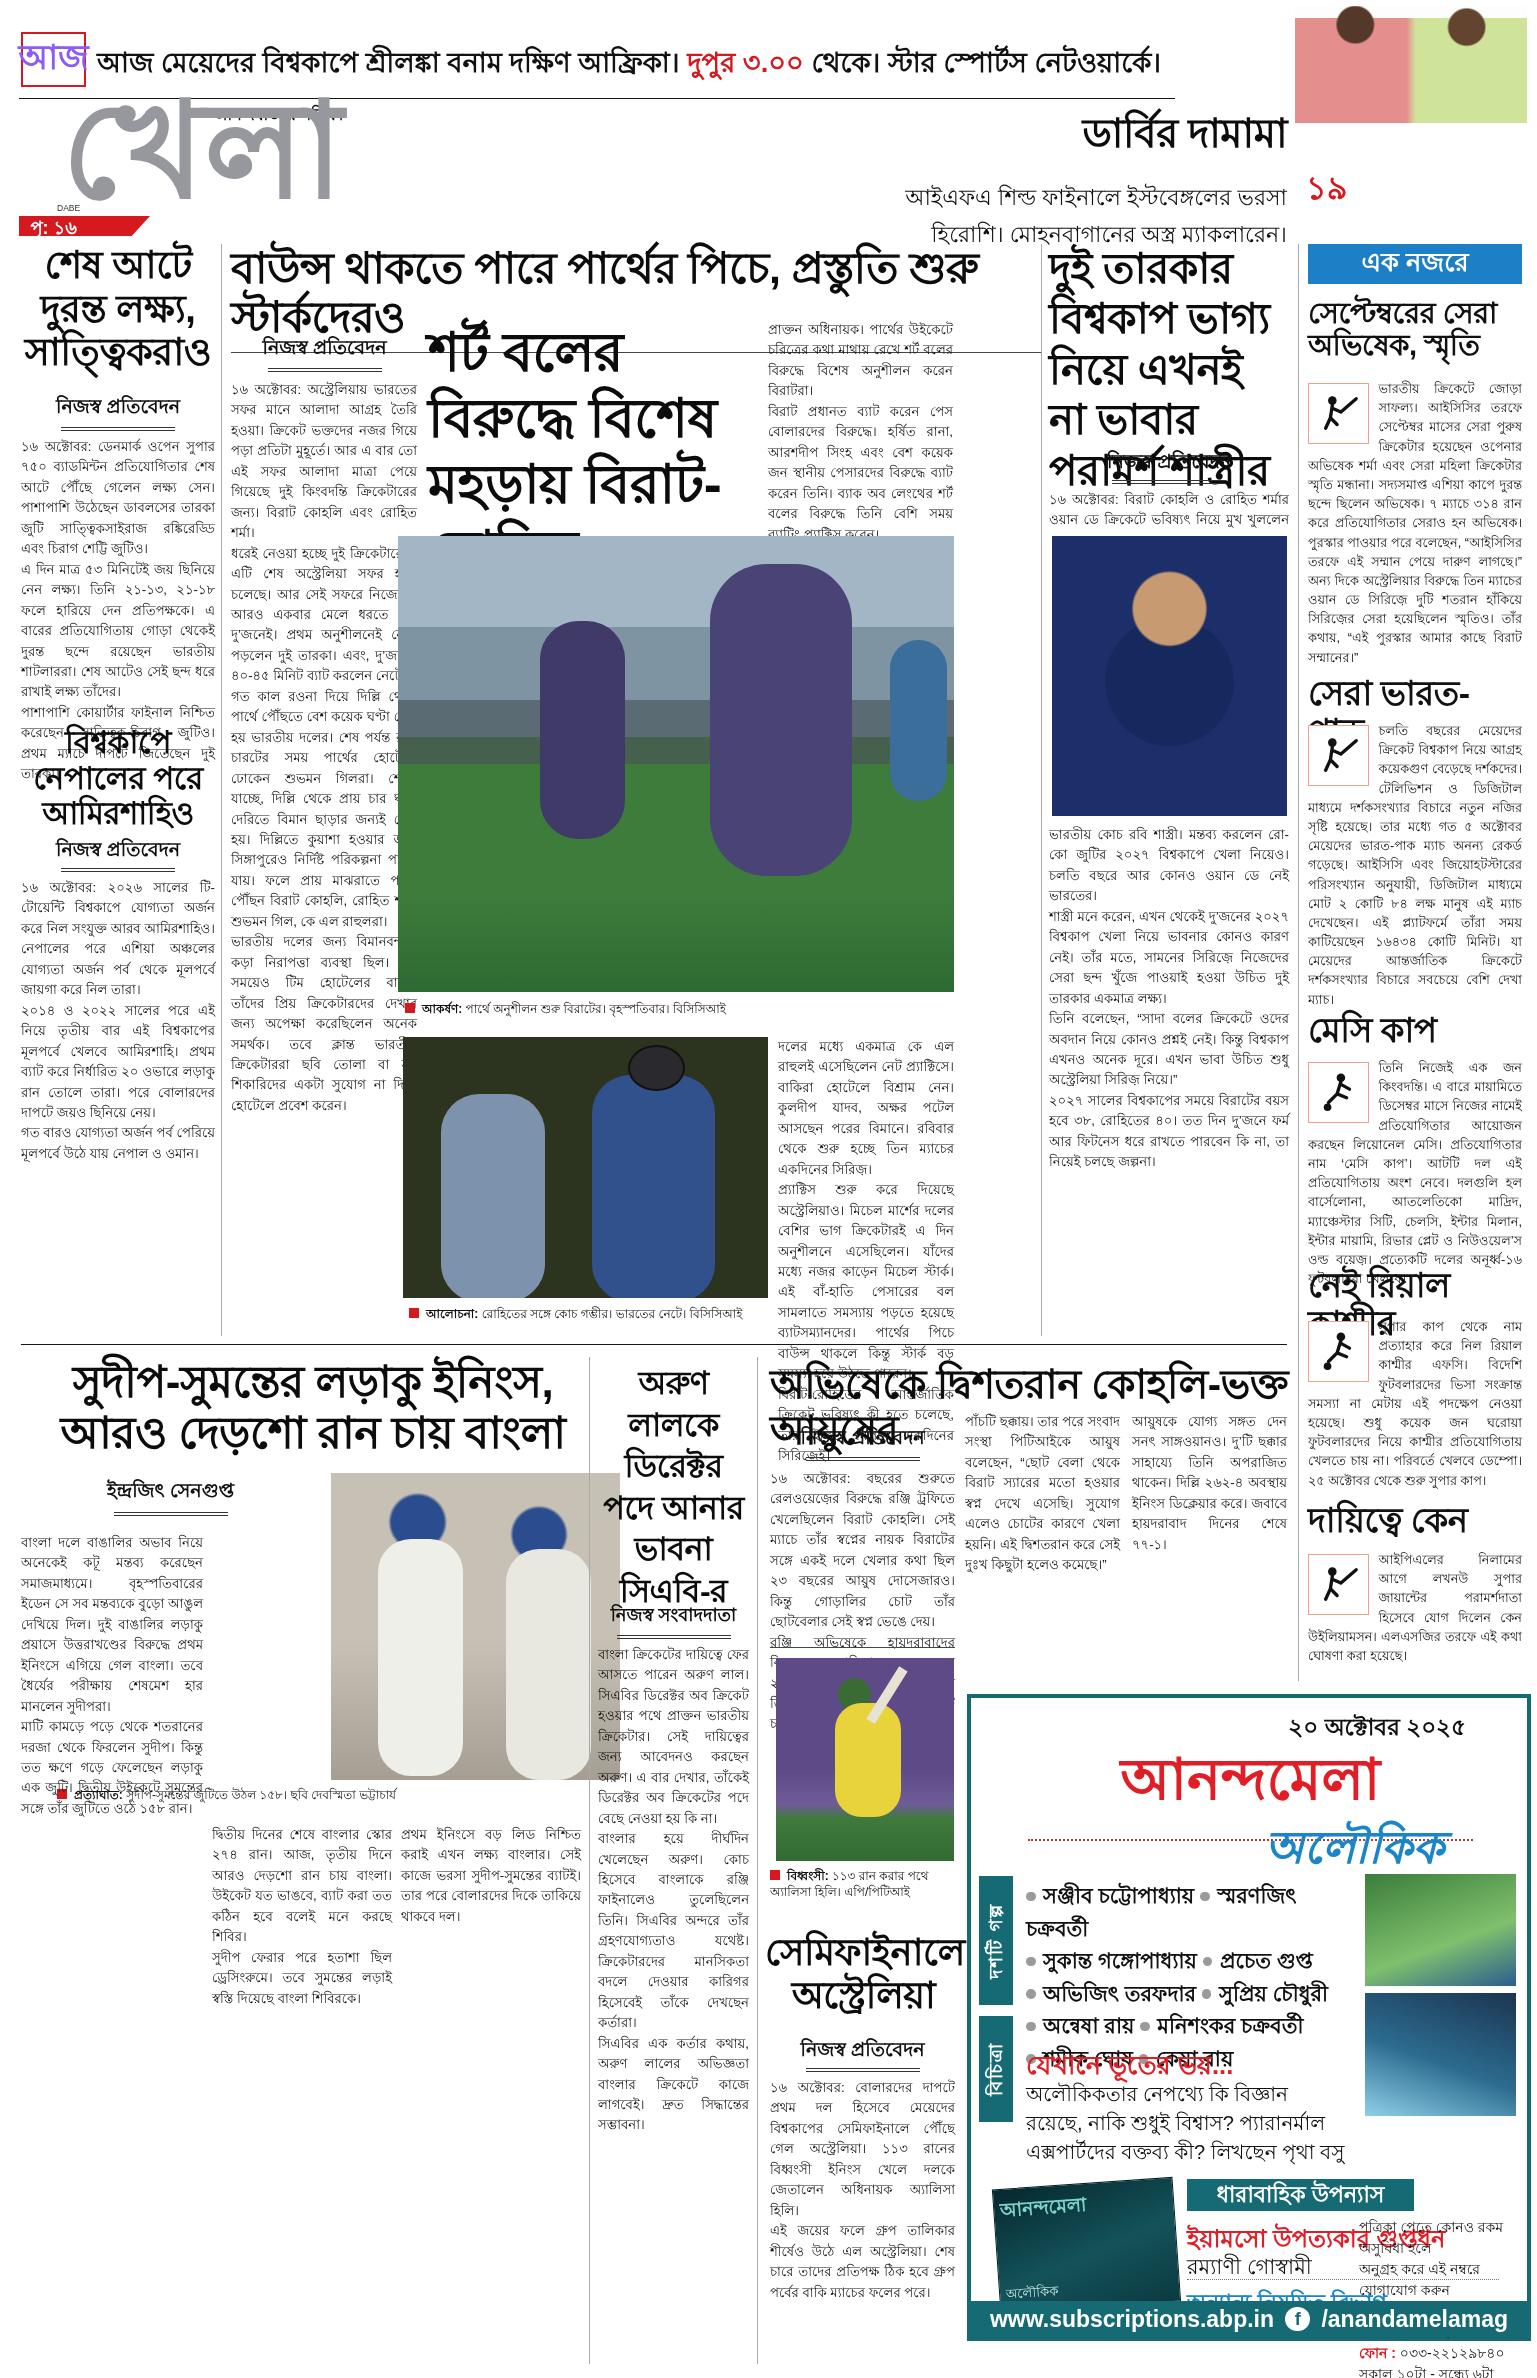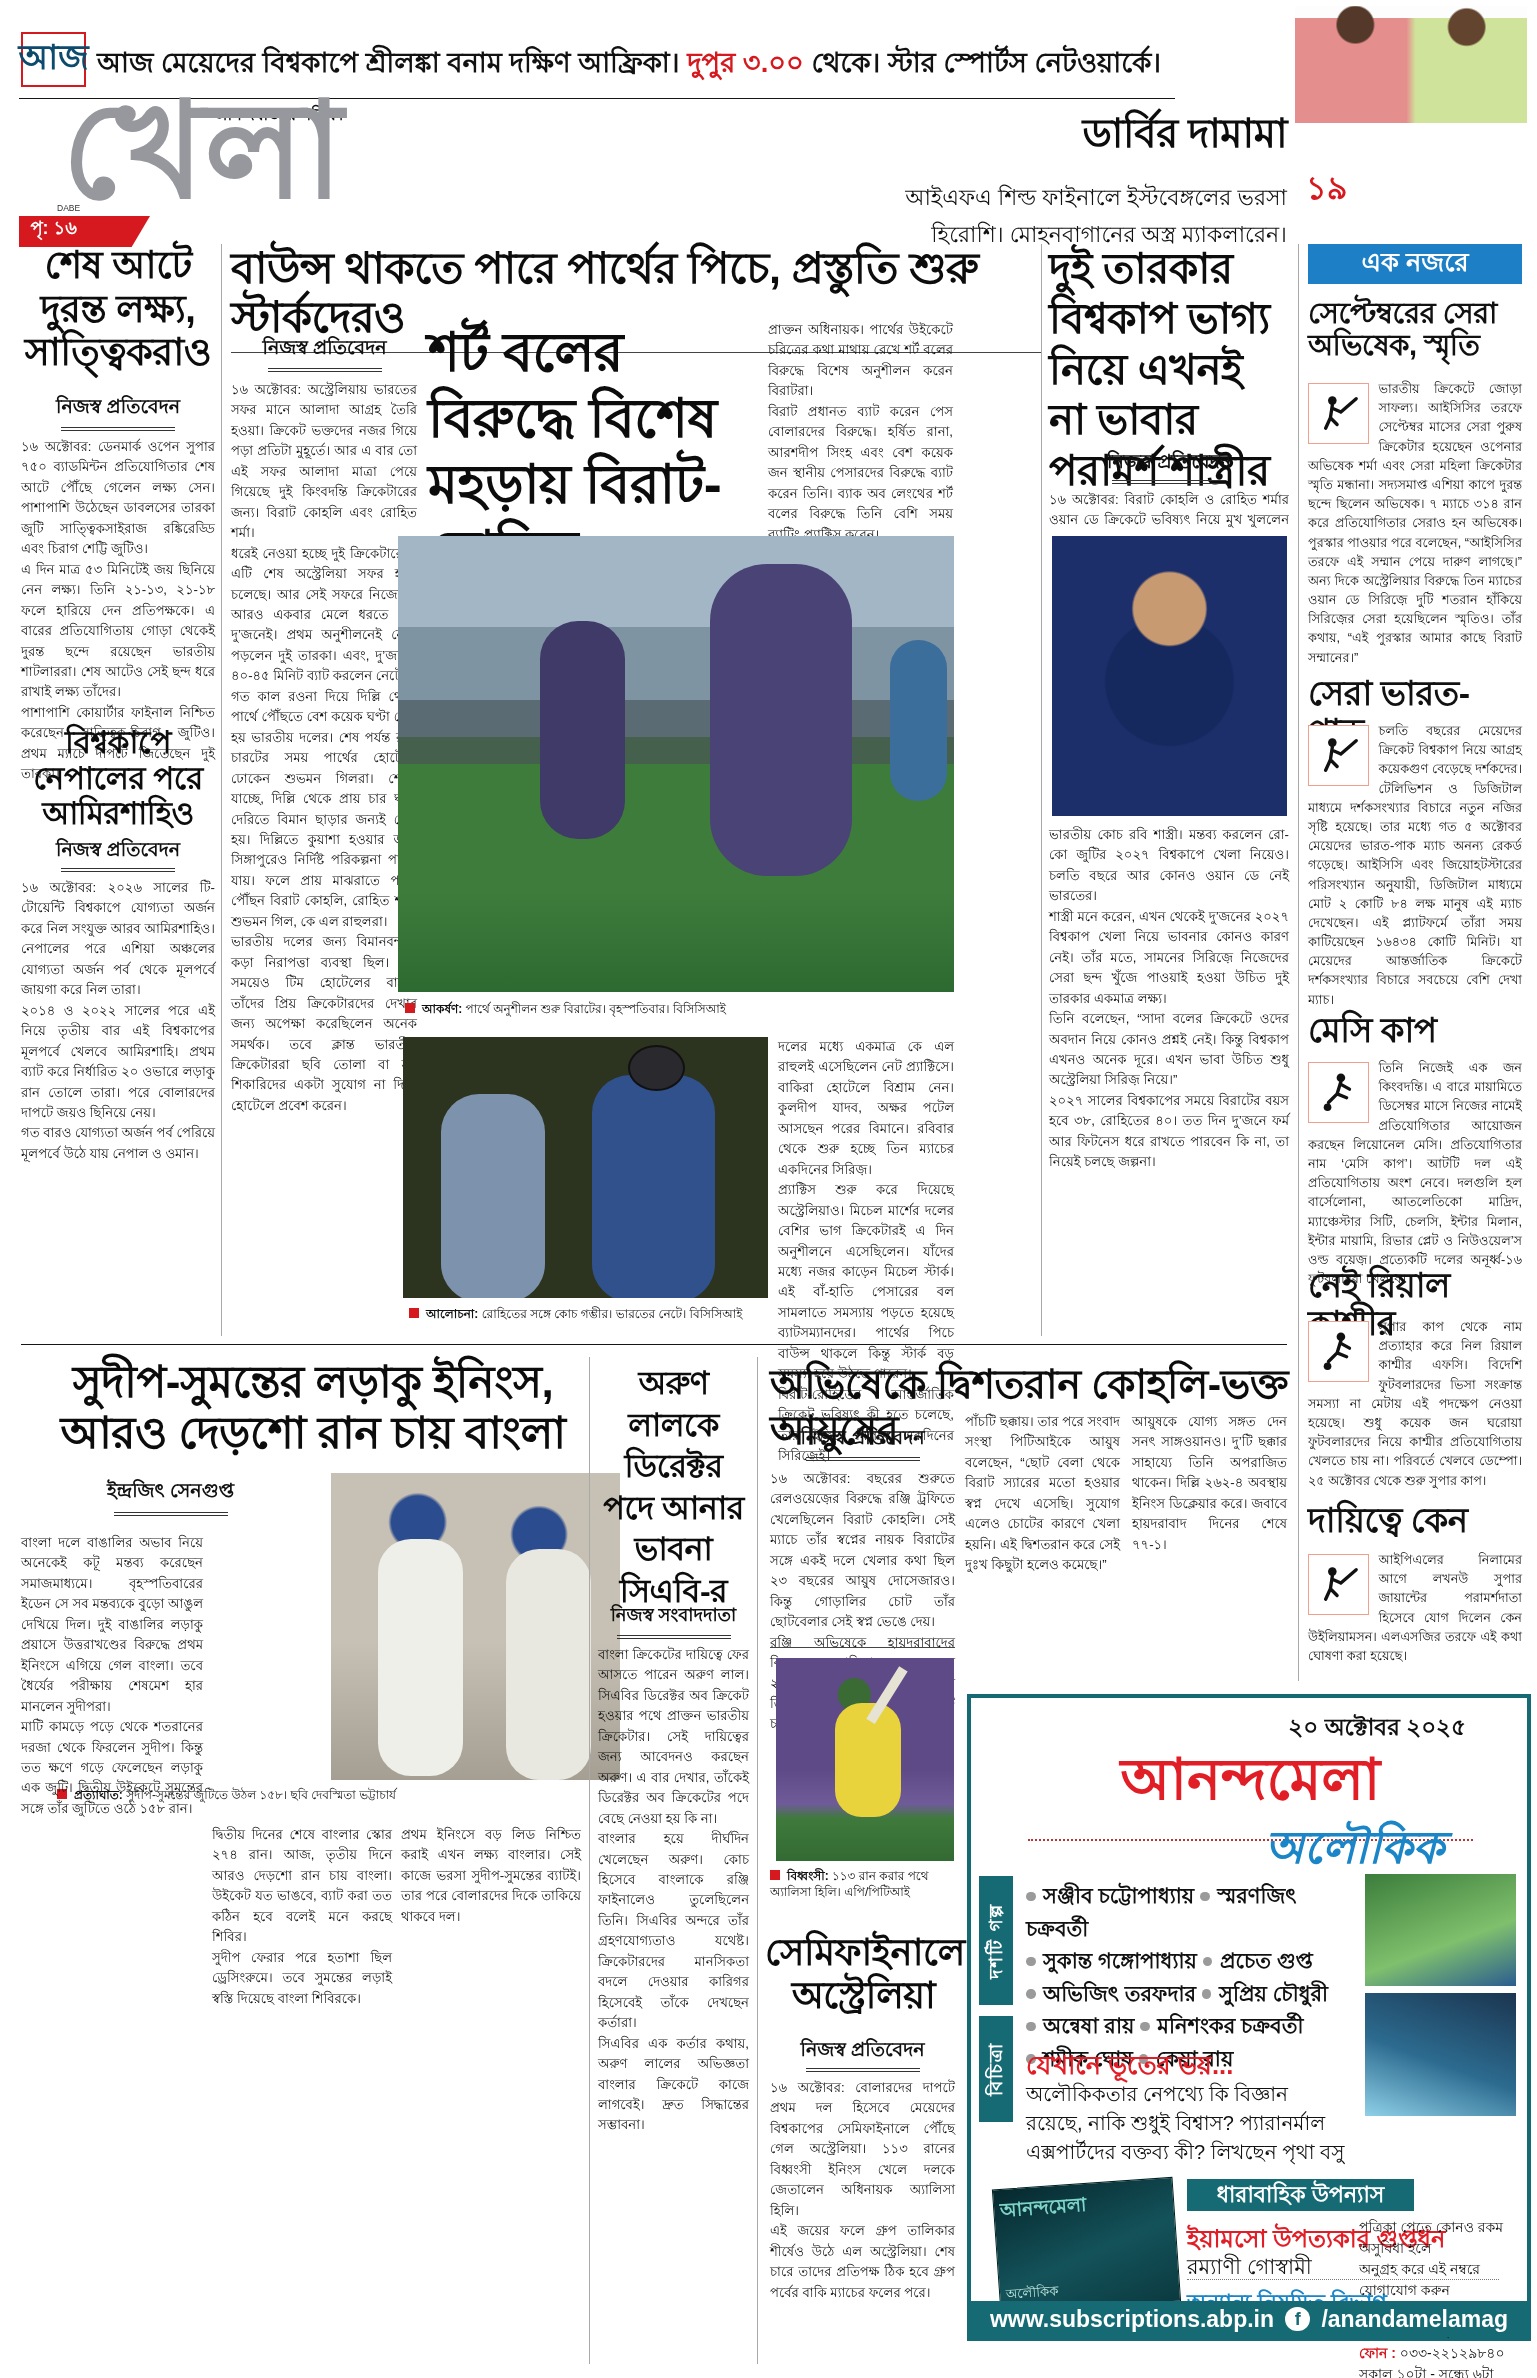--- a/index.html
+++ b/index.html
@@ -30,42 +30,42 @@
   .fcirc{display:inline-flex;width:24.6px;height:24.6px;border-radius:50%;background:#fff;color:#156a73;
          font-weight:800;font-size:18px;align-items:center;justify-content:center}
   .adlabel{color:#d6191f;font-weight:700}
 </style>
 </head>
 <body>
 
 <div class="page">
 
   <div class="abs" style="left:21px;top:32px;width:61px;height:51px;border:2.8px solid #d6191f;display:flex;align-items:center;justify-content:center">
-    <span style="color:#0c4a6e;font-weight:800;font-size:34px">আজ</span>
+    <span style="color:#8b5cf6;font-weight:800;font-size:34px">আজ</span>
   </div>
   <div class="abs" style="left:97px;top:42px;width:1173px;font-size:27.4px;font-weight:700">
     <span>আজ মেয়েদের বিশ্বকাপে শ্রীলঙ্কা বনাম দক্ষিণ আফ্রিকা।</span>
     <span style="color:#d6191f">দুপুর ৩.০০</span>
     <span>থেকে। স্টার স্পোর্টস নেটওয়ার্কে।</span>
   </div>
   <div class="abs photo" style="left:1295px;top:5.7px;width:232px;height:117px;
        background:radial-gradient(circle at 26% 16%,#54392b 0 9%,transparent 10%),radial-gradient(circle at 74% 18%,#63452f 0 9%,transparent 10%),linear-gradient(180deg,#fdfdfd 0 10%,transparent 10%),linear-gradient(90deg,#e58e8e 0 48%,#cfe39a 52%)"></div>
   <div class="abs hdiv" style="left:19px;top:98px;width:1156px"></div>
 
   <div class="abs ctr" style="left:132px;top:102px;width:293px;font-size:16px;font-weight:800">আনন্দবাজার পত্রিকা</div>
   <div class="abs" style="left:62px;top:81px;width:445px;height:159px;font-size:134px;line-height:1.05;font-weight:800;color:#97989d;z-index:3">খেলা</div>
   <div class="abs rt" style="left:814px;top:110px;width:473px">
     <div class="hl" style="font-size:40px">ডার্বির দামামা</div>
     <div style="font-size:22px;margin-top:24px">আইএফএ শিল্ড ফাইনালে ইস্টবেঙ্গলের ভরসা</div>
     <div style="font-size:22px">হিরোশি। মোহনবাগানের অস্ত্র ম্যাকলারেন।</div>
   </div>
   <div class="abs" style="left:1306px;top:163px;font-size:32px;font-weight:800;color:#d6191f">১৯</div>
 
   <div class="abs" style="left:57px;top:203px;font-size:8.5px;color:#333">DABE</div>
-  <div class="abs redbar" style="left:19px;top:216px;width:131px;height:31px;clip-path:polygon(0 0,100% 0,86% 100%,0 100%)">
+  <div class="abs redbar" style="left:19px;top:216px;width:131px;height:20px;clip-path:polygon(0 0,100% 0,86% 100%,0 100%)">
     <span class="white" style="font-weight:800;font-size:18px;margin-left:11.4px;line-height:25.6px;display:inline-block">পৃ: ১৬</span>
   </div>
 
   <div class="abs hl ctr" style="left:21px;top:244px;width:194px;font-size:38px">শেষ আটে দুরন্ত লক্ষ্য, সাত্ত্বিকরাও</div>
   <div class="abs byline" style="left:21px;top:392px;width:194px">নিজস্ব প্রতিবেদন</div>
   <div class="abs brule" style="left:61px;top:422px"></div>
   <div class="abs body" style="left:21px;top:437px;width:194px;height:282px">১৬ অক্টোবর: ডেনমার্ক ওপেন সুপার ৭৫০ ব্যাডমিন্টন প্রতিযোগিতার শেষ আটে পৌঁছে গেলেন লক্ষ্য সেন। পাশাপাশি উঠেছেন ডাবলসের তারকা জুটি সাত্ত্বিকসাইরাজ রঙ্কিরেড্ডি এবং চিরাগ শেট্টি জুটিও।
 এ দিন মাত্র ৫৩ মিনিটেই জয় ছিনিয়ে নেন লক্ষ্য। তিনি ২১-১৩, ২১-১৮ ফলে হারিয়ে দেন প্রতিপক্ষকে। এ বারের প্রতিযোগিতায় গোড়া থেকেই দুরন্ত ছন্দে রয়েছেন ভারতীয় শাটলাররা। শেষ আটেও সেই ছন্দ ধরে রাখাই লক্ষ্য তাঁদের।
 পাশাপাশি কোয়ার্টার ফাইনাল নিশ্চিত করেছেন সাত্ত্বিক-চিরাগ জুটিও। প্রথম ম্যাচে দাপটে জিতেছেন দুই তারকা।</div>
 

